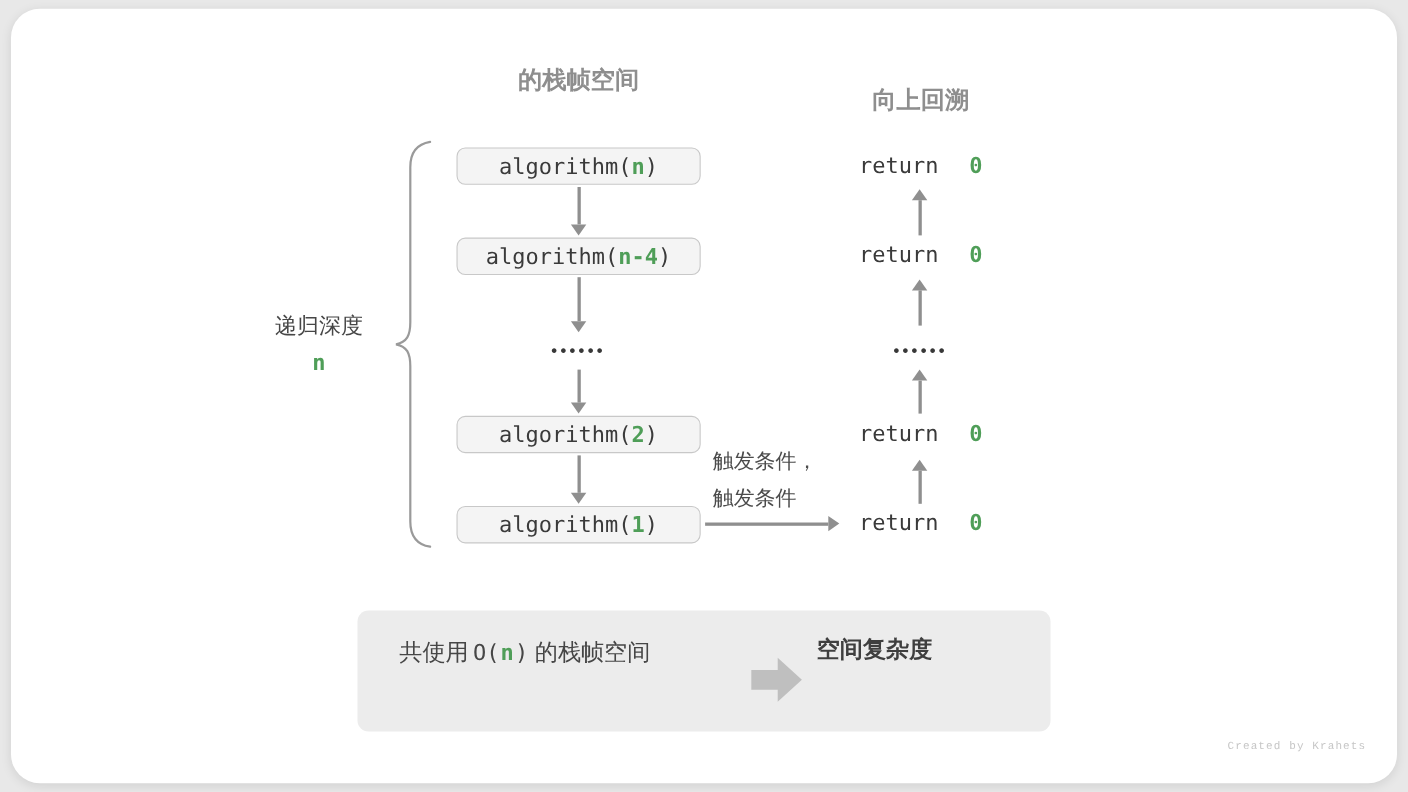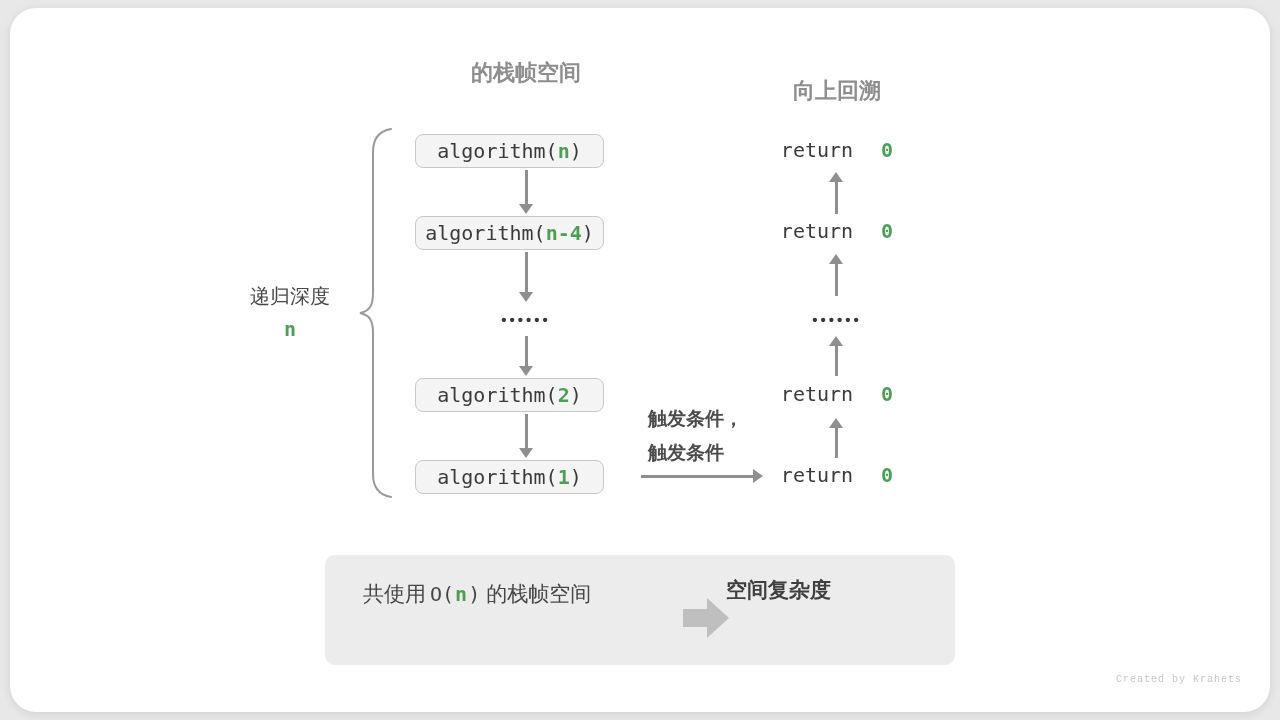--- a/index.html
+++ b/index.html
@@ -8,21 +8,21 @@
   .card { position:absolute; left:10px; top:8px; width:1260px; height:704px;
           background:#ffffff; border-radius:26px; box-shadow:0 2px 10px rgba(0,0,0,.10); }
   .stage { position:absolute; left:0; top:0; width:1280px; height:720px; }
 
   .col-header { position:absolute; width:222px; text-align:center; font-size:22px;
                 font-weight:700; color:#8e8e8e; }
   .mono { font-family:"DejaVu Sans Mono","Liberation Mono",monospace; }
   .green { color:#4f9e58; }
   .blue  { color:#0b7fd2; }
 
-  .call-box { position:absolute; left:415px; width:189px; height:34px;
+  .call-box { position:absolute; left:415px; width:222px; height:34px;
               background:#f4f4f4; border:1.5px solid #c8c8c8; border-radius:8px;
               display:flex; align-items:center; justify-content:center;
               font-family:"DejaVu Sans Mono","Liberation Mono",monospace;
               font-size:20px; color:#3a3a3a; }
   .call-box .green { font-weight:700; }
 
   .ret-row { position:absolute; left:726px; width:222px; height:28px;
              display:flex; align-items:center; justify-content:center;
              font-family:"DejaVu Sans Mono","Liberation Mono",monospace;
              font-size:20px; color:#3a3a3a; }
@@ -43,33 +43,33 @@
   .harrow { position:absolute; display:flex; flex-direction:row; align-items:center; }
   .harrow .shaft { height:3px; flex:1; background:#8f8f8f; }
   .harrow .head { width:0; height:0; border-top:7px solid transparent;
                   border-bottom:7px solid transparent; border-left:10px solid #8f8f8f; }
 
   .depth-label { position:absolute; left:230px; top:283px; width:120px; text-align:center;
                  font-size:20px; color:#474747; }
   .depth-value { position:absolute; left:230px; top:317px; width:120px; text-align:center;
                  font-size:20px; font-weight:700; }
 
-  .annot { position:absolute; left:648px; width:130px; font-size:19px; font-weight:700;
+  .annot { position:absolute; left:648px; width:130px; font-size:19px; font-weight:400;
            color:#4b4b4b; }
 
   .panel { position:absolute; left:325px; top:555px; width:630px; height:110px;
            background:#ececec; border-radius:10px; }
   .panel-left { position:absolute; left:363px; top:574px; width:330px;
                 font-size:21px; color:#464646; line-height:39px; white-space:nowrap; }
   .panel-left .codebit { font-family:"DejaVu Sans Mono","Liberation Mono",monospace;
                          font-size:20px; color:#464646; }
   .panel-left .var { font-family:"DejaVu Sans Mono","Liberation Mono",monospace;
                      font-size:20px; font-weight:700; margin:0 7px; }
   .panel-left .pre { margin-right:4px; }
-  .panel-result { position:absolute; left:726px; top:576px; width:200px; text-align:left; }
+  .panel-result { position:absolute; left:695px; top:576px; width:200px; text-align:center; }
   .panel-result .title { font-size:21px; font-weight:700; color:#3f3f3f; }
   .panel-result .value { margin-top:11px; font-size:22px; font-weight:700; }
   .panel-result .value .codebit { font-family:"DejaVu Sans Mono","Liberation Mono",monospace;
                                   margin-left:7px; }
 
   .credit { position:absolute; right:38px; top:674px; font-size:10px; color:#c6c6c6;
             font-family:Liberation Mono, monospace; letter-spacing:1px; }
 
   svg { position:absolute; overflow:visible; }
 </style>

